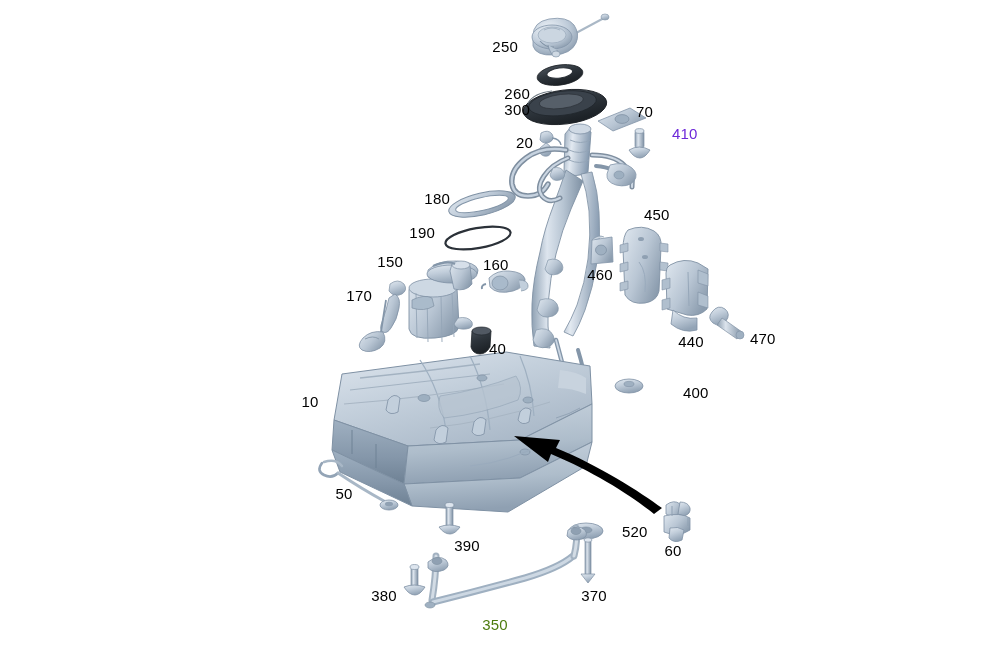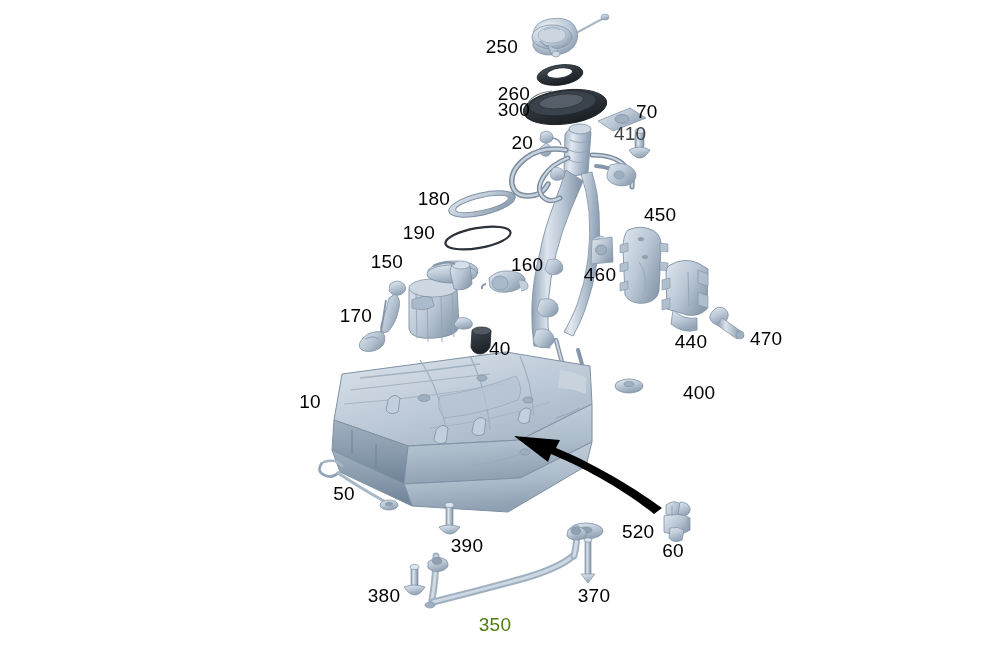--- a/index.html
+++ b/index.html
@@ -7,21 +7,21 @@
   body{
     width:1000px;height:664px;overflow:hidden;position:relative;
     font-family:"Liberation Sans","DejaVu Sans",sans-serif;
     background:#ffffff;
   }
   #diagram{position:absolute;left:0;top:0;width:1000px;height:664px;}
   .callout{
     position:absolute;
     color:#000000;
     font-family:"Liberation Sans","DejaVu Sans",sans-serif;
-    font-size:19px;
+    font-size:15px;
     font-weight:400;
     letter-spacing:0.2px;
     line-height:1;
     white-space:nowrap;
     user-select:none;
   }
   .callout.r{transform:translate(-100%,-50%);}
   .callout.l{transform:translate(0,-50%);}
   .callout.c{transform:translate(-50%,-50%);}
 </style>
@@ -347,28 +347,28 @@
     <path d="M404 587 q10 -4 21 0 q-5 8 -10 8 q-6 0 -11 -8 z" fill="url(#gMetal)" stroke="#7f91a4" stroke-width="0.8"></path>
   </g>
 </svg>
 
 <div id="labels">
     <div class="callout r" style="left: 518px; top: 46px; color: rgb(0, 0, 0);">250</div>
     <div class="callout r" style="left: 530px; top: 77px; color: rgb(0, 0, 0); margin-top: 16px;">260</div>
     <div class="callout r" style="left: 530px; top: 109px; color: rgb(0, 0, 0);">300</div>
     <div class="callout l" style="left: 636px; top: 111px; color: rgb(0, 0, 0);">70</div>
     <div class="callout r" style="left: 533px; top: 142px; color: rgb(0, 0, 0);">20</div>
-    <div class="callout l" style="left: 614px; top: 133px; color: #404040; text-align: center;">410</div>
+    <div class="callout l" style="left: 672px; top: 133px; color: #6d28d9; text-align: center;">410</div>
     <div class="callout r" style="left: 441px; top: 198px; color: rgb(0, 0, 0); margin-left: 9px;">180</div>
     <div class="callout r" style="left: 435px; top: 232px; color: rgb(0, 0, 0);">190</div>
     <div class="callout l" style="left: 644px; top: 214px; color: rgb(0, 0, 0);">450</div>
     <div class="callout r" style="left: 403px; top: 261px; color: rgb(0, 0, 0);">150</div>
-    <div class="callout l" style="left: 483px; top: 264px; color: rgb(0, 0, 0); margin-left: 28px;">160</div>
+    <div class="callout l" style="left: 483px; top: 264px; color: rgb(0, 0, 0);">160</div>
     <div class="callout c" style="left: 600px; top: 274px; color: rgb(0, 0, 0);">460</div>
-    <div class="callout r" style="left: 372px; top: 295px; color: rgb(0, 0, 0); margin-top: 20px;">170</div>
+    <div class="callout r" style="left: 372px; top: 295px; color: rgb(0, 0, 0);">170</div>
     <div class="callout c" style="left: 691px; top: 341px; color: rgb(0, 0, 0);">440</div>
     <div class="callout l" style="left: 750px; top: 338px; color: rgb(0, 0, 0);">470</div>
     <div class="callout l" style="left: 489px; top: 348px; color: rgb(0, 0, 0);">40</div>
     <div class="callout l" style="left: 683px; top: 392px; color: rgb(0, 0, 0);">400</div>
     <div class="callout c" style="left: 310px; top: 401px; color: rgb(0, 0, 0);">10</div>
     <div class="callout c" style="left: 344px; top: 493px; color: rgb(0, 0, 0);">50</div>
     <div class="callout l" style="left: 622px; top: 531px; color: rgb(0, 0, 0);">520</div>
     <div class="callout c" style="left: 467px; top: 545px; color: rgb(0, 0, 0);">390</div>
     <div class="callout c" style="left: 673px; top: 550px; color: rgb(0, 0, 0);">60</div>
     <div class="callout c" style="left: 594px; top: 595px; color: rgb(0, 0, 0);">370</div>

